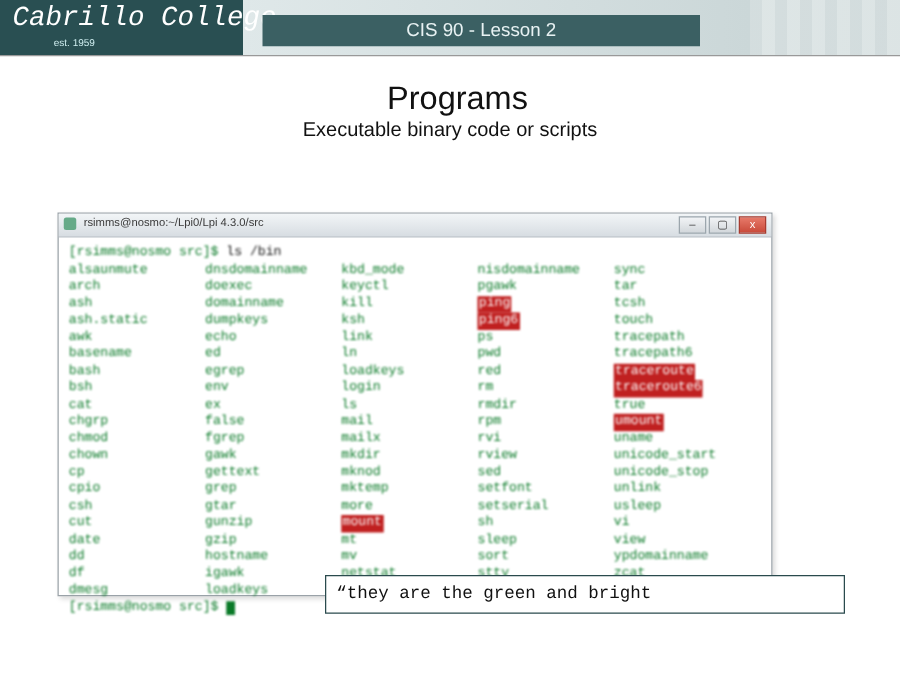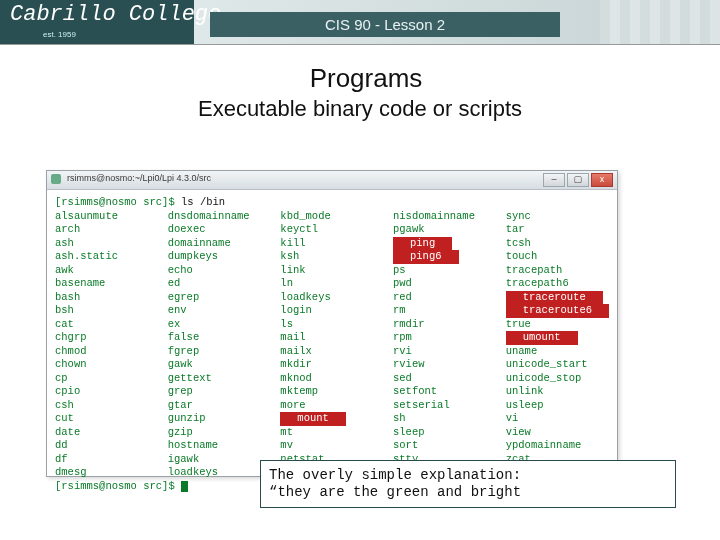--- a/index.html
+++ b/index.html
@@ -61,21 +61,21 @@
     text-align: center;
     font-family: "Trebuchet MS", Verdana, sans-serif;
     font-size: 26px;
     margin-top: 18px;
     color: #111;
     padding-left: 12px;
   }
   .slide-sub {
     text-align: center;
     font-family: "Trebuchet MS", Verdana, sans-serif;
-    font-size: 22px;
+    font-size: 16px;
     margin-top: 2px;
     color: #111;
   }
   .termwin {
     position: absolute;
     left: 46px;
     top: 170px;
     width: 570px;
     height: 305px;
     border: 1px solid #9aa2a8;
@@ -127,32 +127,32 @@
     font-size: 10.5px;
     line-height: 13.5px;
     color: #0a7a28;
     filter: blur(0.7px);
     white-space: pre;
   }
   .prompt { color: #0a7a28; text-align: right; }
   .cmd { color: #111; margin-top: 48px; }
   .cols {
     display: flex;
-    gap: 16px;
+    gap: 1px;
   }
   .col {
     display: flex;
     flex-direction: column;
     width: 108px;
   }
   .e { color: #0a7a28; }
   .hl {
     background: #c02020;
     color: #fff;
-    padding: 0 17px;
+    padding: 0 1px;
     display: inline-block;
   }
   .cursor {
     display: inline-block;
     width: 7px;
     height: 11px;
     background: #0a7a28;
     vertical-align: text-bottom;
   }
   .caption-box {
@@ -190,15 +190,14 @@
       <div class="wbtn">–</div>
       <div class="wbtn">▢</div>
       <div class="wbtn close">x</div>
     </div>
   </div>
   <div class="term-body"><span class="prompt">[rsimms@nosmo src]$ </span><span class="cmd">ls /bin</span>
 <div class="cols" id="cols"><div class="col"><span class="e">alsaunmute</span><span class="e">arch</span><span class="e">ash</span><span class="e">ash.static</span><span class="e">awk</span><span class="e">basename</span><span class="e">bash</span><span class="e">bsh</span><span class="e">cat</span><span class="e">chgrp</span><span class="e">chmod</span><span class="e">chown</span><span class="e">cp</span><span class="e">cpio</span><span class="e">csh</span><span class="e">cut</span><span class="e">date</span><span class="e">dd</span><span class="e">df</span><span class="e">dmesg</span></div><div class="col"><span class="e">dnsdomainname</span><span class="e">doexec</span><span class="e">domainname</span><span class="e">dumpkeys</span><span class="e">echo</span><span class="e">ed</span><span class="e">egrep</span><span class="e">env</span><span class="e">ex</span><span class="e">false</span><span class="e">fgrep</span><span class="e">gawk</span><span class="e">gettext</span><span class="e">grep</span><span class="e">gtar</span><span class="e">gunzip</span><span class="e">gzip</span><span class="e">hostname</span><span class="e">igawk</span><span class="e">loadkeys</span></div><div class="col"><span class="e">kbd_mode</span><span class="e">keyctl</span><span class="e">kill</span><span class="e">ksh</span><span class="e">link</span><span class="e">ln</span><span class="e">loadkeys</span><span class="e">login</span><span class="e">ls</span><span class="e">mail</span><span class="e">mailx</span><span class="e">mkdir</span><span class="e">mknod</span><span class="e">mktemp</span><span class="e">more</span><span><span class="hl">mount</span></span><span class="e">mt</span><span class="e">mv</span><span class="e">netstat</span><span class="e">nice</span></div><div class="col"><span class="e">nisdomainname</span><span class="e">pgawk</span><span><span class="hl">ping</span></span><span><span class="hl">ping6</span></span><span class="e">ps</span><span class="e">pwd</span><span class="e">red</span><span class="e">rm</span><span class="e">rmdir</span><span class="e">rpm</span><span class="e">rvi</span><span class="e">rview</span><span class="e">sed</span><span class="e">setfont</span><span class="e">setserial</span><span class="e">sh</span><span class="e">sleep</span><span class="e">sort</span><span class="e">stty</span><span><span class="hl">su</span></span></div><div class="col"><span class="e">sync</span><span class="e">tar</span><span class="e">tcsh</span><span class="e">touch</span><span class="e">tracepath</span><span class="e">tracepath6</span><span><span class="hl">traceroute</span></span><span><span class="hl">traceroute6</span></span><span class="e">true</span><span><span class="hl">umount</span></span><span class="e">uname</span><span class="e">unicode_start</span><span class="e">unicode_stop</span><span class="e">unlink</span><span class="e">usleep</span><span class="e">vi</span><span class="e">view</span><span class="e">ypdomainname</span><span class="e">zcat</span><span class="e"></span></div></div><span class="prompt">[rsimms@nosmo src]$ </span><span class="cursor"></span></div>
 </div>
 
 <div class="caption-box">
-  <div>The overly simple explanation:</div>
   <div>“they are the green and bright</div>
 </div>
 
 </body></html>

